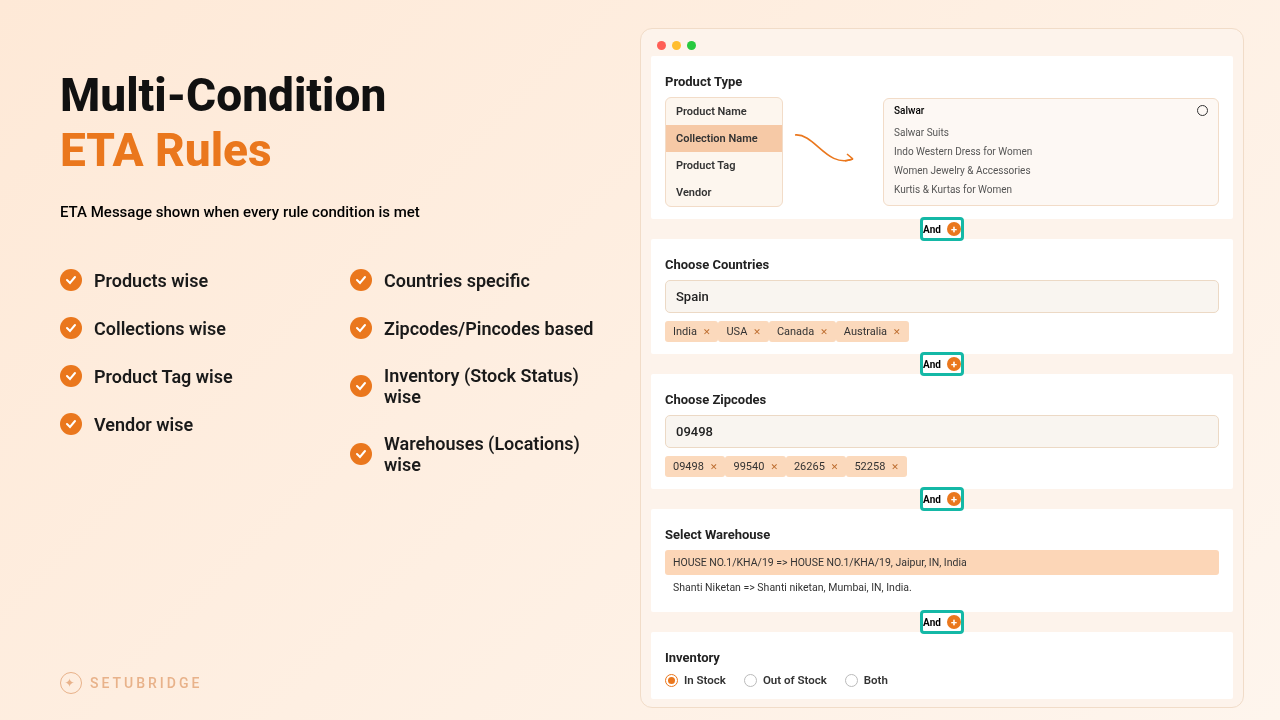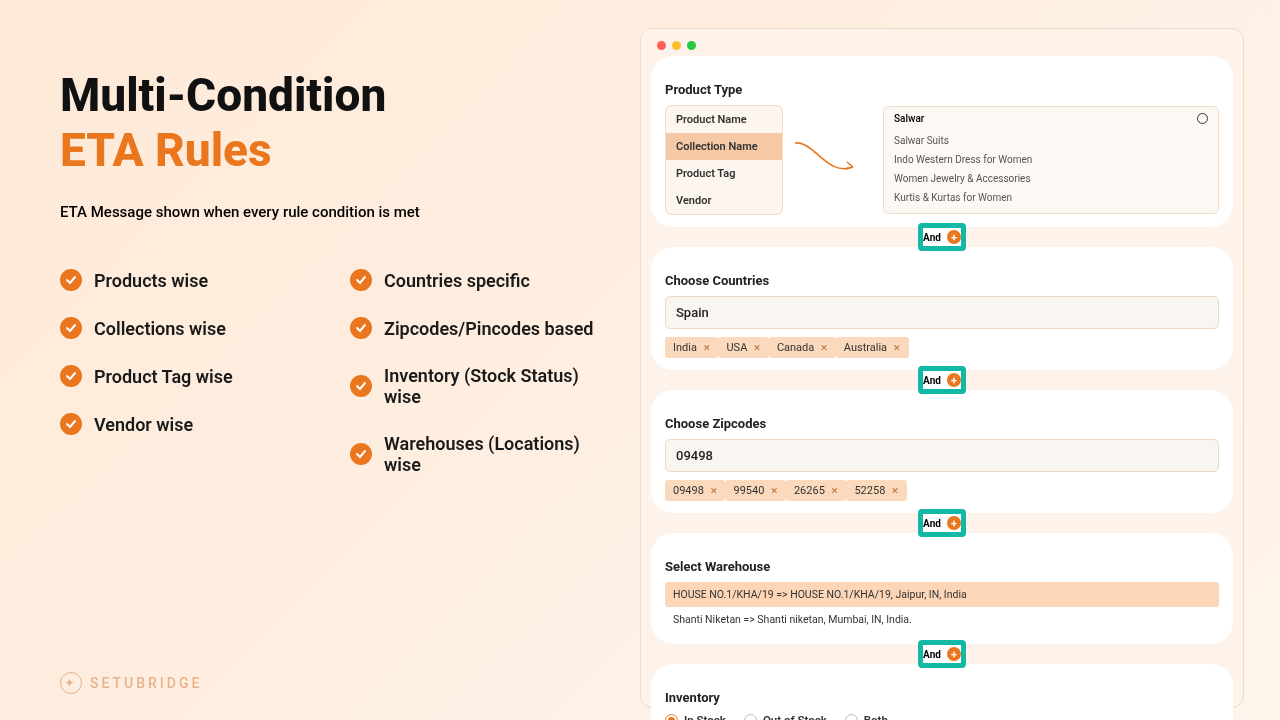--- a/index.html
+++ b/index.html
@@ -14,36 +14,36 @@
 .check { width:22px; height:22px; border-radius:50%; background:#ea771d; display:flex; align-items:center; justify-content:center; flex-shrink:0; }
 .check svg { width:12px; height:12px; }
 .brand { position:absolute; bottom:26px; left:60px; display:flex; align-items:center; gap:8px; color:#e8b28a; font-size:14px; letter-spacing:3px; font-weight:500; }
 .brand-logo { width:22px; height:22px; border-radius:50%; border:1.5px solid #e8b28a; display:flex; align-items:center; justify-content:center; font-size:12px; }
 
 .right { flex:1; padding:28px 36px 0 0; }
 .window { background:#fdf3eb; border:1px solid #f1dcc8; border-radius:12px; padding:8px 10px 14px 10px; height:680px; display:flex; flex-direction:column; gap:0; }
 .dots { display:flex; gap:6px; padding:4px 6px 6px 6px; }
 .dot { width:9px; height:9px; border-radius:50%; }
 .dot-r { background:#ff5f56; } .dot-y { background:#ffbd2e; } .dot-g { background:#27c93f; }
-.card { background:#fff; border-radius:22px; padding:26px 14px 12px 14px; }
+.card { background:#fff; border-radius:2px; padding:18px 14px 12px 14px; }
 .card-title { font-size:13px; font-weight:700; color:#222; margin-bottom:8px; }
 
 .prodrow { display:flex; gap:10px; align-items:center; }
 .typecol { display:flex; flex-direction:column; border:1px solid #f2dcc8; border-radius:6px; overflow:hidden; width:118px; background:#fdf6ee; }
 .typeopt { font-size:11px; font-weight:600; padding:7px 10px; color:#333; cursor:pointer; }
 .typeopt.sel { background:#f6c9a6; }
 .arrow-wrap { width:80px; display:flex; align-items:center; justify-content:center; }
 .searchcol { flex:1; border:1px solid #f2dcc8; border-radius:6px; padding:6px 10px 6px 10px; background:#fdf8f4; }
 .searchval { font-size:10px; font-weight:500; display:flex; justify-content:space-between; align-items:center; }
 .searchval::after { content:""; width:9px; height:9px; border:1.2px solid #333; border-radius:50%; position:relative; }
 .suggest { font-size:10px; color:#555; margin-top:7px; line-height:1.9; }
 
 .connector { display:flex; justify-content:center; align-items:center; position:relative; height:20px; }
 .connector::before { content:""; position:absolute; width:1px; height:20px; background:#f1c8a6; }
-.and-pill { background:#fff; border:5px solid #14b8a6; border-radius:4px; font-size:10px; font-weight:700; padding:2px 0; position:relative; z-index:1; display:flex; align-items:center; gap:6px; }
+.and-pill { background:#fff; border:3px solid #14b8a6; border-radius:4px; font-size:10px; font-weight:700; padding:2px 0; position:relative; z-index:1; display:flex; align-items:center; gap:6px; }
 .plus-circle { width:14px; height:14px; border-radius:50%; background:#ea771d; color:#fff; display:flex; align-items:center; justify-content:center; font-size:11px; font-weight:700; line-height:1; }
 
 .text-input { background:#f9f5f0; border:1px solid #ecd9c5; border-radius:5px; padding:8px 10px; font-size:13px; font-weight:500; color:#222; margin-bottom:8px; }
 .chips { display:flex; flex-wrap:wrap; }
 .chip { background:#fbd9bc; border-radius:3px; padding:4px 8px; font-size:11px; color:#333; display:flex; align-items:center; gap:6px; }
 .chip-x { font-size:9px; color:#bb6a2b; }
 
 .wh-list { display:flex; flex-direction:column; }
 .wh-row { font-size:10.5px; padding:6px 8px; border-radius:3px; color:#333; }
 .wh-row.sel { background:#fcd6b7; }

